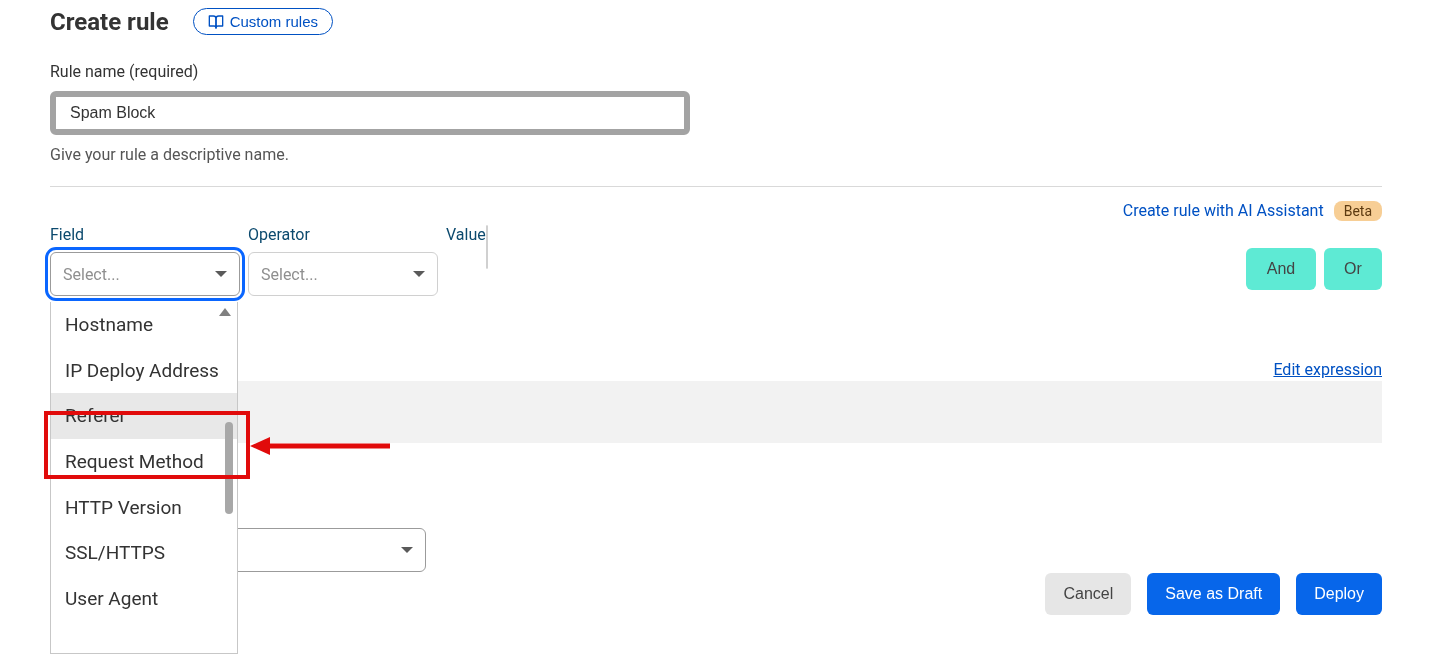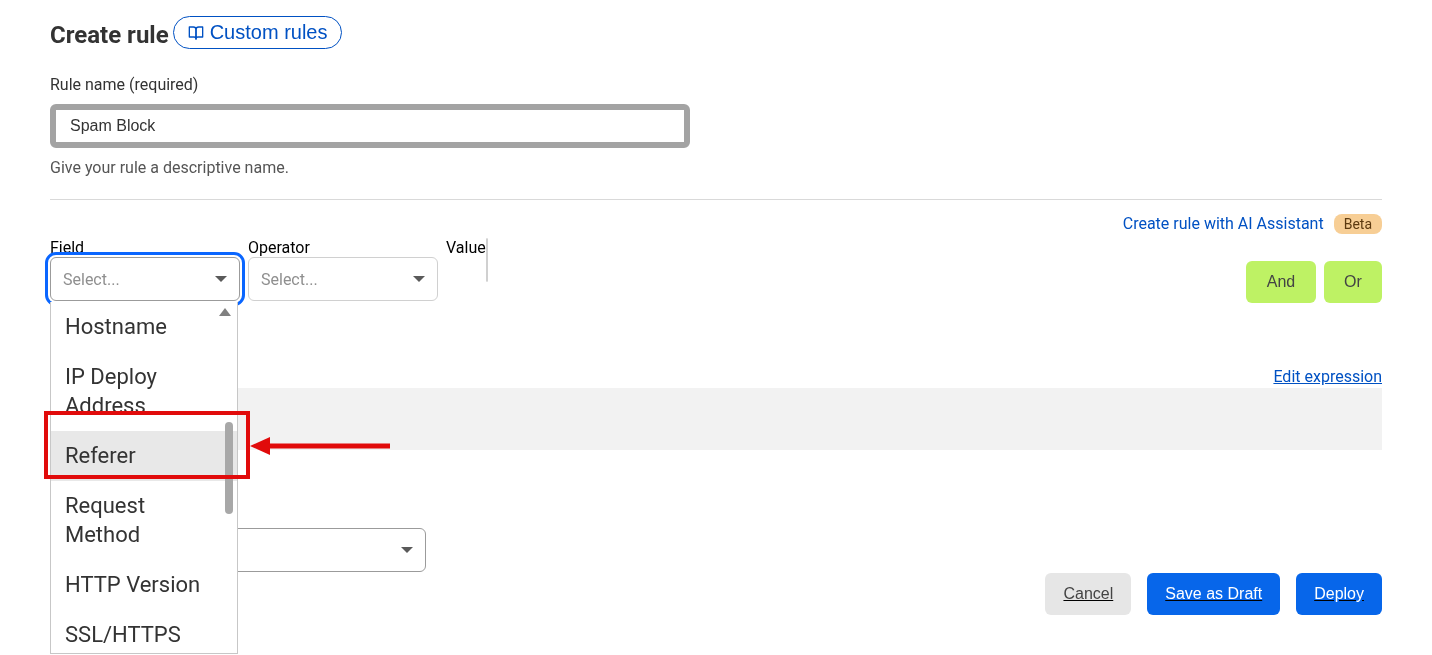--- a/index.html
+++ b/index.html
@@ -4,27 +4,27 @@
 <style>
   * { box-sizing: border-box; margin: 0; padding: 0; }
   body {
     font-family: -apple-system, BlinkMacSystemFont, "Segoe UI", Roboto, Arial, sans-serif;
     background: #fff;
     width: 1432px;
     height: 655px;
     position: relative;
   }
   .container { padding: 0 50px; position: relative; }
-  .header-row { display: flex; align-items: flex-end; gap: 4px; margin-top: 16px; }
+  .header-row { display: flex; align-items: flex-start; gap: 24px; margin-top: 8px; }
   .page-title { font-size: 24px; font-weight: 700; color: #333; }
   .custom-rules-btn {
     display: inline-flex; align-items: center; gap: 6px;
     border: 1px solid #0051c3; color: #0051c3;
     background: transparent; border-radius: 18px;
-    padding: 4px 14px; font-size: 20px; cursor: pointer;
+    padding: 4px 14px; font-size: 15px; cursor: pointer;
   }
   .custom-rules-btn svg { stroke: #0051c3; }
 
   .field-label { font-size: 16px; color: #333; margin-top: 26px; }
   .rule-name-input {
     display: block; width: 640px; height: 44px;
     border: 6px solid #a3a3a3; border-radius: 6px;
     padding: 0 14px; font-size: 16px; color: #333;
     margin-top: 10px;
   }
@@ -34,21 +34,21 @@
 
   .ai-row { text-align: right; margin-top: 14px; font-size: 16px; }
   .ai-link { color: #0051c3; text-decoration: none; }
   .beta-badge {
     display: inline-block; background: #f7ce95; color: #5c3a10;
     border-radius: 8px; padding: 2px 10px; font-size: 14px; margin-left: 6px;
   }
 
   .expr-row { display: flex; gap: 8px; align-items: flex-start; margin-top: 4px; }
   .col { }
-  .col-label { font-size: 16px; color: #000000; margin-bottom: 0; }
+  .col-label { font-size: 16px; color: #0c4a6e; margin-bottom: 8px; }
   .col-field { width: 190px; display: flex; flex-direction: column; }
   .col-operator { width: 190px; display: flex; flex-direction: column; }
   .col-value { flex: 1; display: flex; flex-direction: row; }
 
   .select-box {
     height: 44px; border: 1px solid #9b9b9b; border-radius: 6px;
     background: #fff; display: flex; align-items: center;
     padding: 0 12px; justify-content: space-between; cursor: pointer;
   }
   .select-box.focused {
@@ -65,21 +65,21 @@
     height: 44px; border: 1px solid #d0d0d0; border-radius: 6px;
     background: #fff; display: flex; align-items: center;
     padding: 0 12px; justify-content: space-between;
   }
   .value-box {
     height: 44px; border: 1px solid #d0d0d0; border-radius: 6px;
     background: #ececec;
   }
   .logic-col { margin-top: 23px; display: flex; gap: 8px; }
   .logic-btn {
-    width: 70px; height: 42px; background: #bef264; color: #444;
+    width: 70px; height: 42px; background: #5eead4; color: #444;
     border: none; border-radius: 6px; font-size: 16px; cursor: pointer;
   }
   .logic-btn.or { width: 58px; }
 
   .edit-expr-row {
     text-align: right; margin-top: 64px; font-size: 16px;
   }
   .edit-expr-link { color: #0051c3; text-decoration: underline; }
 
   .gray-band {
@@ -89,21 +89,21 @@
 
   .hidden-select {
     position: absolute; left: 50px; top: 528px;
     width: 376px; height: 44px;
     border: 1px solid #9b9b9b; border-radius: 6px;
     background: #fff; display: flex; align-items: center;
     padding: 0 12px; justify-content: flex-end;
   }
 
   .footer-btns {
-    position: absolute; right: 50px; top: 573px; display: flex; gap: 16px; text-decoration: underline;
+    position: absolute; right: 50px; top: 573px; display: flex; gap: 16px;
   }
   .btn {
     height: 42px; padding: 0 18px; border-radius: 6px; font-size: 16px;
     border: none; cursor: pointer;
   }
   .btn-cancel { background: #e6e6e6; color: #444; }
   .btn-primary { background: #0766ea; color: #fff; }
 
   
   .dropdown {
@@ -121,21 +121,21 @@
     border-right: 6px solid transparent;
     border-bottom: 8px solid #808080;
     z-index: 6;
   }
   .dd-scrollbar {
     position: absolute; right: 4px; top: 120px;
     width: 8px; height: 92px;
     background: #a8a8a8; border-radius: 4px;
   }
   .dd-item {
-    padding: 10px 14px; font-size: 22px; color: #333; cursor: pointer;
+    padding: 10px 14px; font-size: 19px; color: #333; cursor: pointer;
     line-height: 1.35;
   }
   .dd-item.two-line { padding-top: 10px; padding-bottom: 10px; }
   .dd-item.highlight { background: #e8e8e8; }
 
   
   .red-box {
     position: absolute; left: 44px; top: 411px;
     width: 206px; height: 68px;
     border: 4px solid #e10b0b; z-index: 8; pointer-events: none;

